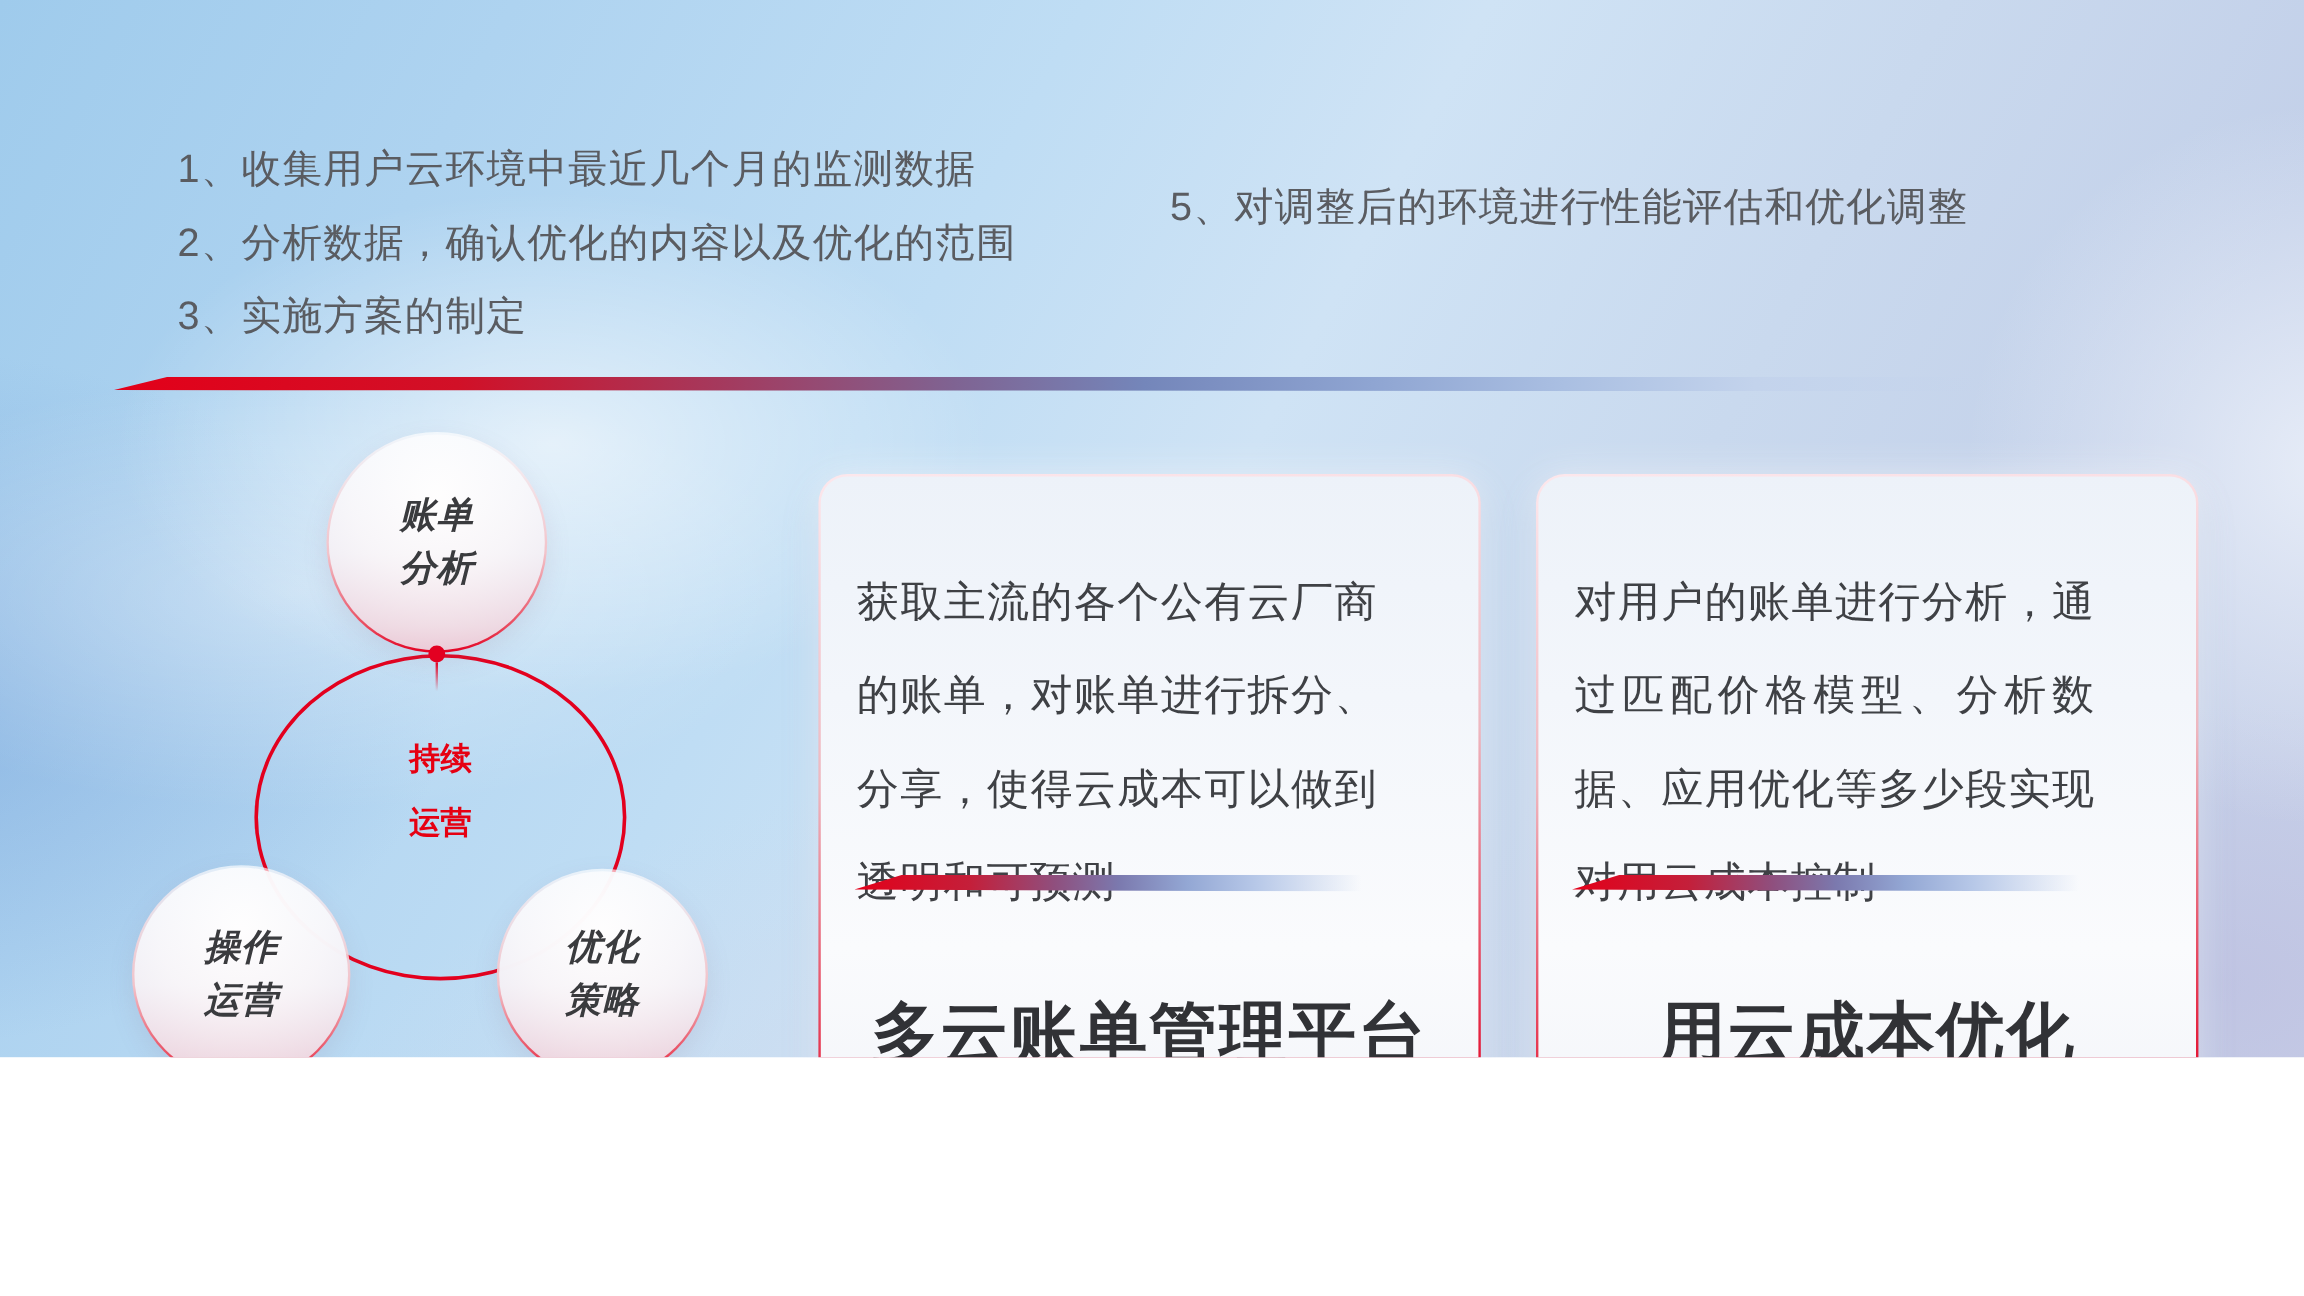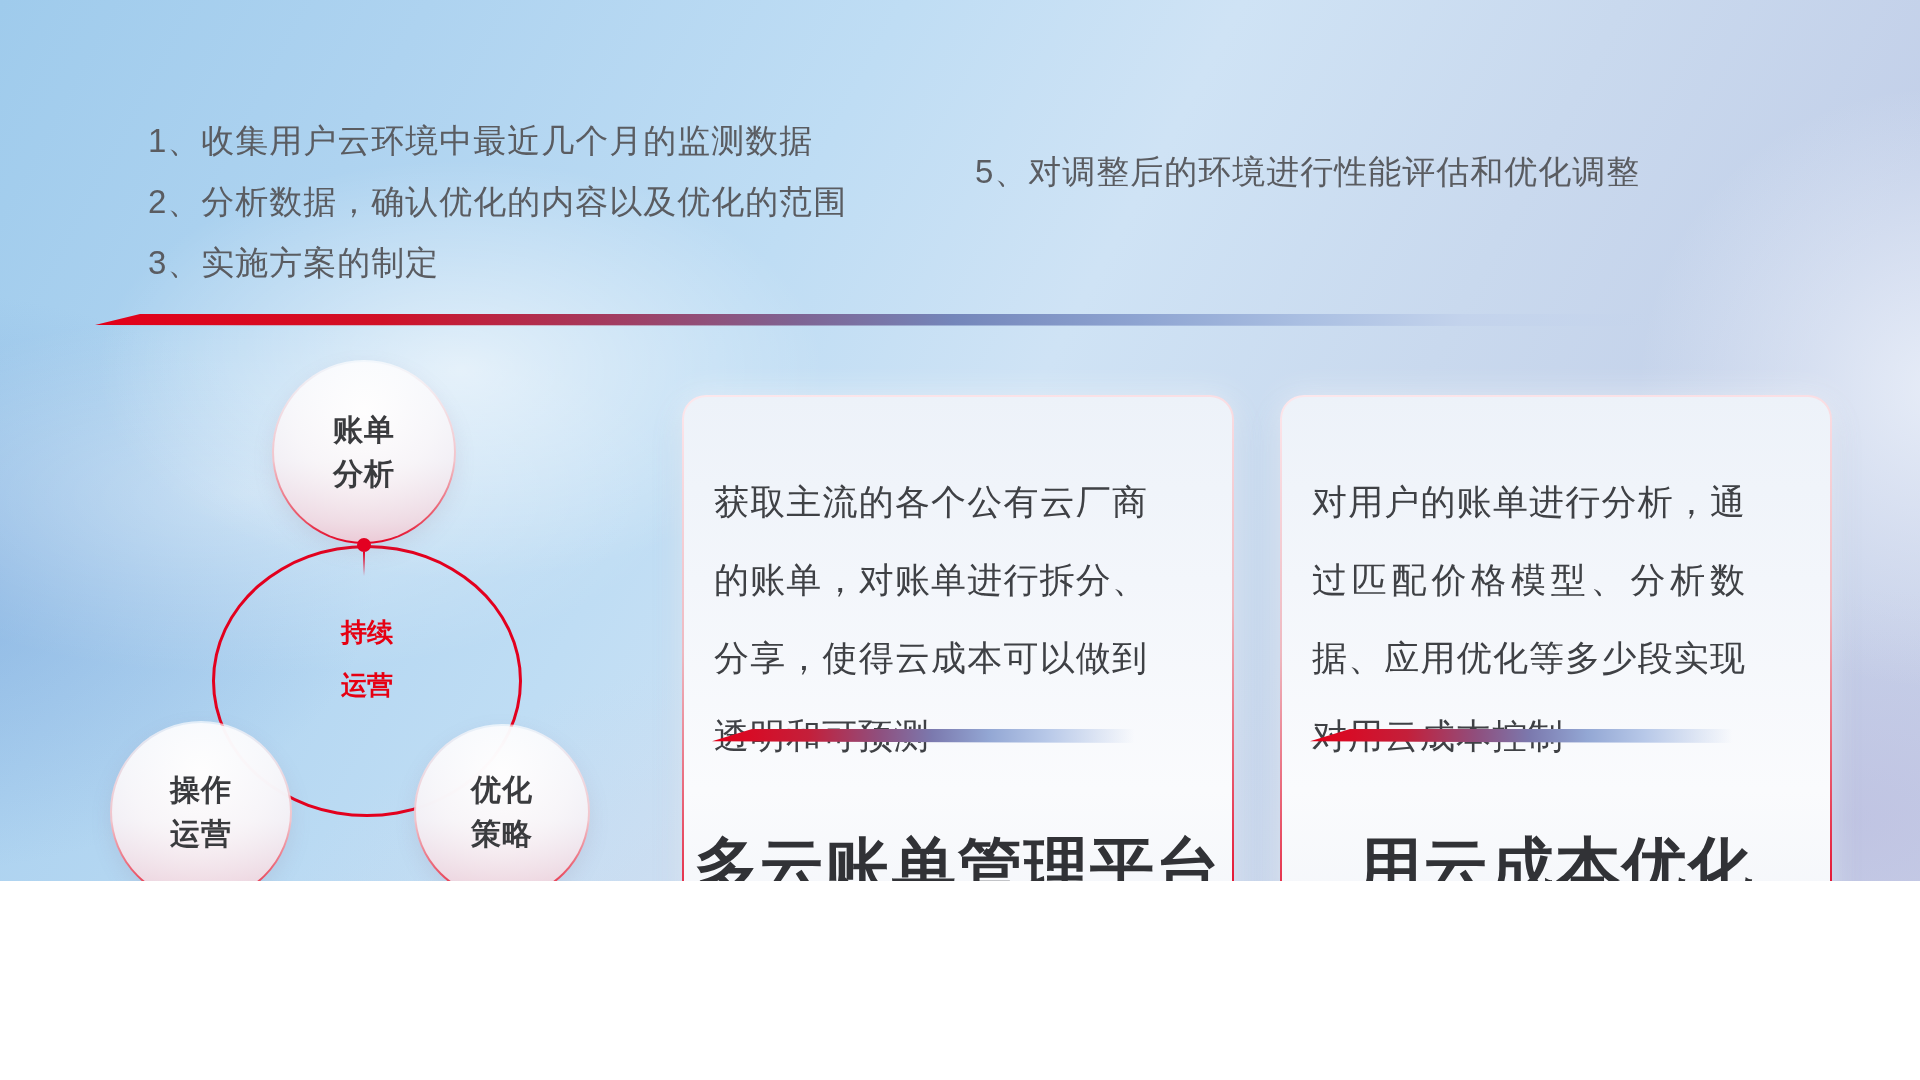--- a/index.html
+++ b/index.html
@@ -40,21 +40,21 @@
   }
   .node{
     position:absolute;border-radius:50%;padding:2px;z-index:2;box-sizing:border-box;
     background:linear-gradient(180deg,rgba(255,255,255,.65) 0%,#f2c3ca 55%,#e94a5e 88%,#e30021 100%);
     box-shadow:0 8px 20px rgba(140,120,150,.15);
   }
   .node-inner{
     width:100%;height:100%;border-radius:50%;
     background:radial-gradient(circle at 50% 28%,rgba(255,255,255,.96) 0%,rgba(248,250,253,.90) 45%,rgba(231,238,249,.80) 100%);
     display:flex;flex-direction:column;align-items:center;justify-content:center;
-    font-size:30px;font-weight:600;color:#3a3b3e;line-height:44px;letter-spacing:1px;
+    font-size:30px;font-weight:600;color:#3a3b3e;line-height:44px;letter-spacing:1px;font-style:italic;
   }
   .node-top{left:272px;top:360px;width:184px;height:184px;}
   .node-bl{left:110px;top:721px;width:182px;height:182px;}
   .node-br{left:414px;top:724px;width:176px;height:176px;text-align:right;}
   .pin-dot{position:absolute;width:14px;height:14px;border-radius:50%;background:#e30021;z-index:4;}
   .pin-line{position:absolute;width:2px;height:24px;background:linear-gradient(180deg,#e30021,rgba(227,0,33,0));z-index:4;}
   .dot-top{left:357px;top:538px;}   .line-top{left:363px;top:552px;}
   .dot-bl{left:193px;top:896px;}    .line-bl{left:199px;top:910px;}
   .dot-br{left:495px;top:893px;}    .line-br{left:501px;top:907px;}
   
@@ -74,21 +74,21 @@
     font-size:35px;letter-spacing:1px;color:#3f4145;line-height:78px;
     text-align:justify;
   }
   .card-swoosh{
     position:absolute;left:28px;top:332px;width:440px;height:14px;
     background:linear-gradient(90deg,#e30019 0%,#c41f3a 22%,#8f4f7e 38%,#7b79ae 50%,#93a7d4 63%,#b7c8e8 76%,rgba(222,231,246,0) 96%);
     clip-path:polygon(0 88%,40px 0,100% 0,100% 100%);
   }
   .card-title{
     position:absolute;left:0;right:0;top:427px;text-align:center;
-    font-size:64px;font-weight:bold;color:#313236;letter-spacing:2px;white-space:nowrap;
+    font-size:56px;font-weight:bold;color:#313236;letter-spacing:2px;white-space:nowrap;
   }
 </style>
 </head>
 <body>
 
 <div class="stage">
 
   <div class="steps steps-left">
     <div class="step">1、收集用户云环境中最近几个月的监测数据</div>
     <div class="step">2、分析数据，确认优化的内容以及优化的范围</div>

